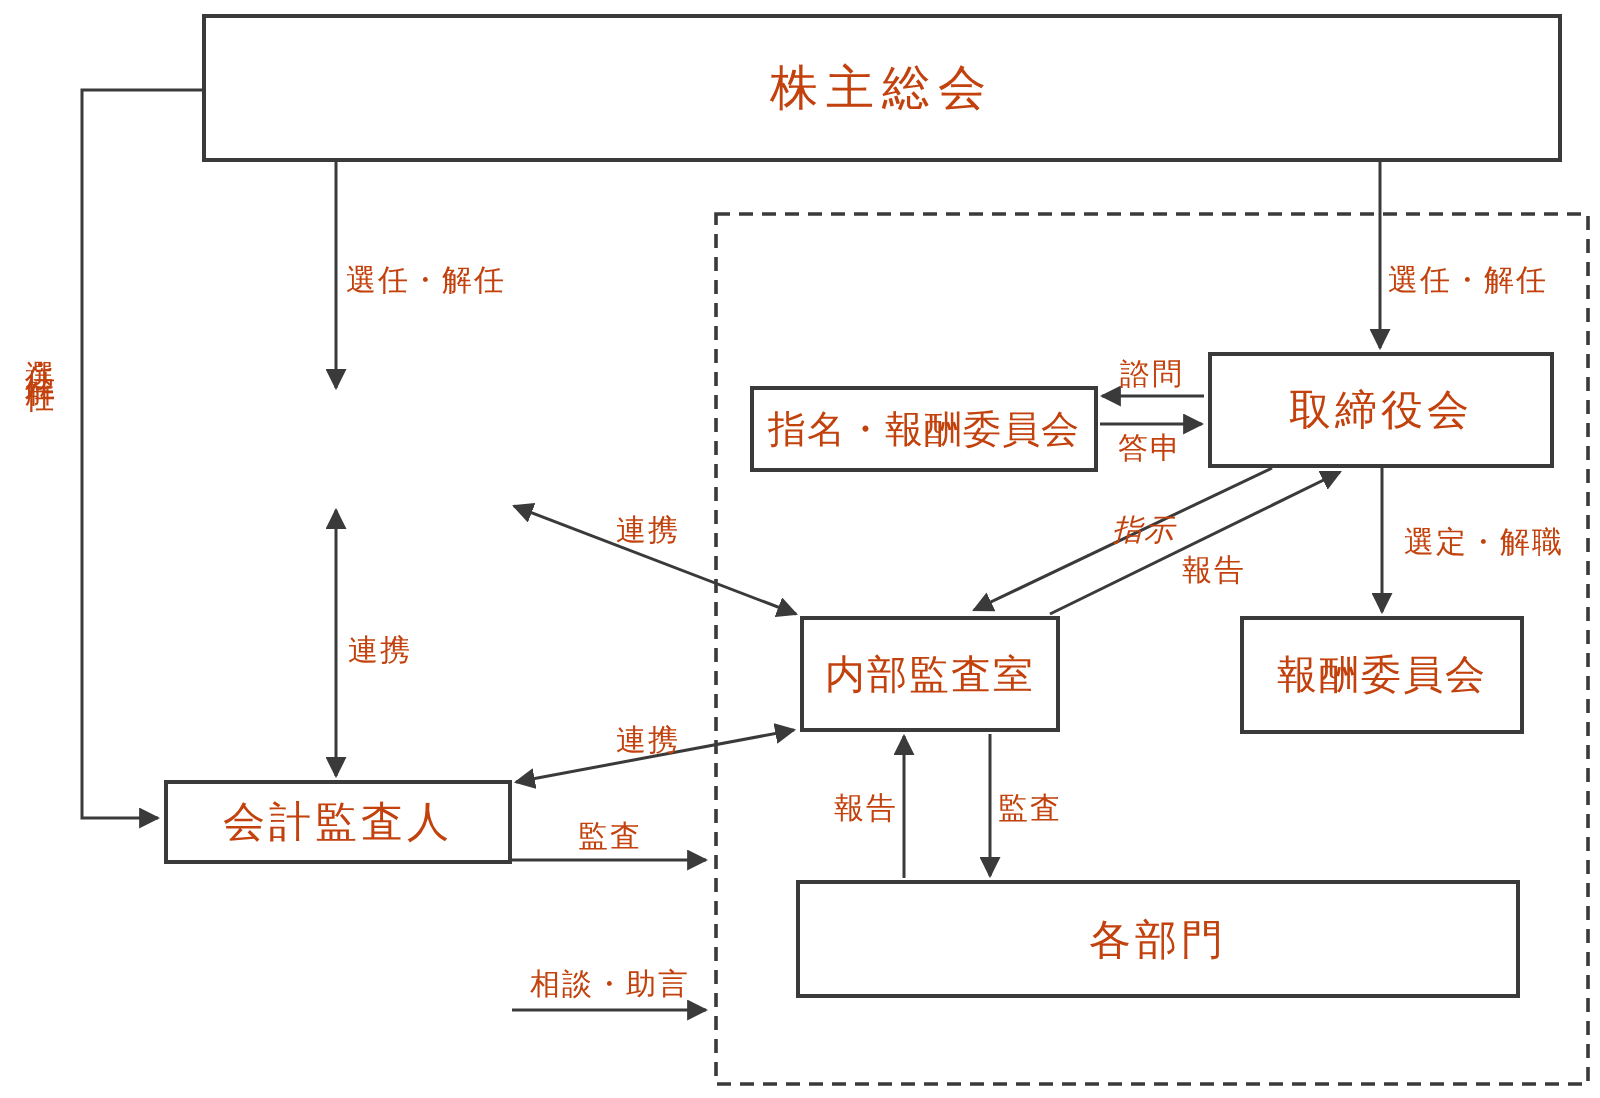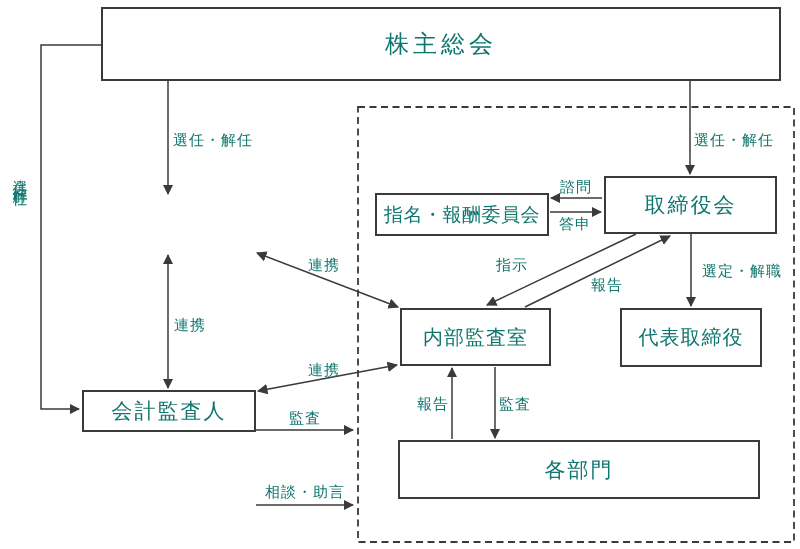--- a/index.html
+++ b/index.html
@@ -7,21 +7,21 @@
     padding: 0;
     background: #ffffff;
     font-family: "DejaVu Sans", "Liberation Sans", sans-serif;
   }
   .canvas {
     position: relative;
     width: 800px;
     height: 549px;
     background: #ffffff;
     overflow: hidden;
-    color: #0f766e;
+    color: #c2410c;
   }
   svg.lines {
     position: absolute;
     left: 0; top: 0;
     width: 800px; height: 549px;
   }
   .node {
     position: absolute;
     box-sizing: border-box;
     border: 2px solid #3a3a3a;
@@ -109,26 +109,26 @@
 
 
   <div class="node small" style="left:375px; top:193px; width:174px; height:43px;">
     <span>指名・報酬委員会</span>
   </div>
 
   <div class="node" style="left:604px; top:176px; width:173px; height:58px;">
     <span>取締役会</span>
   </div>
 
-  <div class="node" style="left:400px; top:308px; width:151px; height:58px; font-size:20px; letter-spacing:1px;font-family:Liberation Serif, serif;">
+  <div class="node" style="left:400px; top:308px; width:130px; height:58px; font-size:20px; letter-spacing:1px;font-family:Liberation Serif, serif;">
     <span>内部監査室</span>
   </div>
 
   <div class="node" style="left:620px; top:308px; width:142px; height:59px; font-size:20px; letter-spacing:1px;">
-    <span>代表取締役</span>
+    <span>報酬委員会</span>
   </div>
 
   <div class="node" style="left:398px; top:440px; width:362px; height:59px;">
     <span>各部門</span>
   </div>
 
   <div class="elabel" style="left:213px; top:131px;">選任・解任</div>
 
   <div class="elabel" style="left:734px; top:131px;">選任・解任</div>
 
@@ -137,21 +137,21 @@
   <div class="elabel" style="left:190px; top:316px;">連携</div>
 
   <div class="elabel" style="left:324px; top:256px;">連携</div>
 
   <div class="elabel" style="left:324px; top:361px;">連携</div>
 
   <div class="elabel" style="left:576px; top:178px;">諮問</div>
 
   <div class="elabel" style="left:575px; top:215px;">答申</div>
 
-  <div class="elabel" style="left:512px; top:256px;">指示</div>
+  <div class="elabel" style="left:572px; top:256px;font-style:italic;">指示</div>
 
   <div class="elabel" style="left:607px; top:276px;">報告</div>
 
   <div class="elabel" style="left:742px; top:262px;">選定・解職</div>
 
   <div class="elabel" style="left:433px; top:395px;">報告</div>
 
   <div class="elabel" style="left:515px; top:395px;">監査</div>
 
   <div class="elabel" style="left:305px; top:409px;">監査</div>

